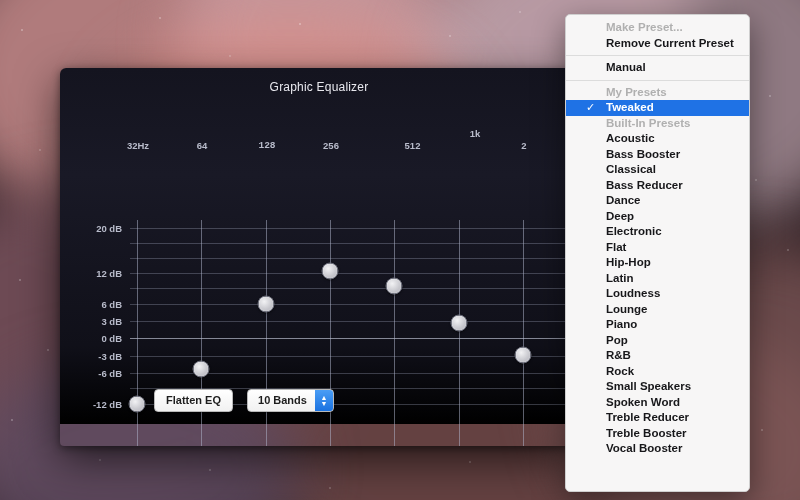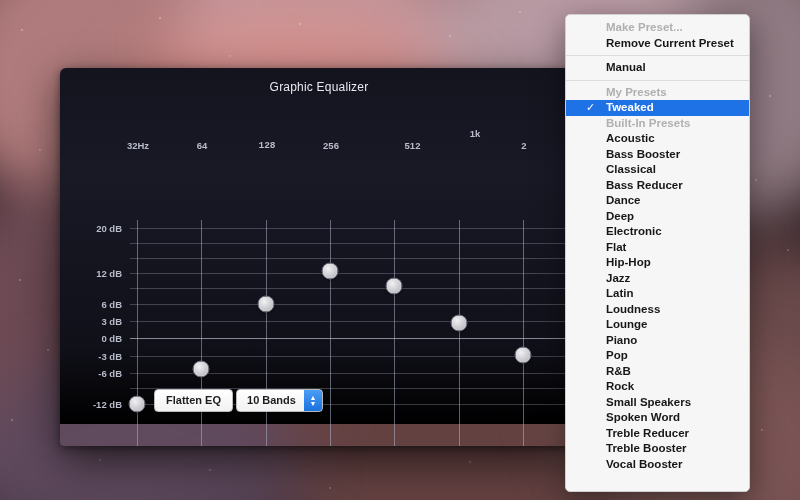--- a/index.html
+++ b/index.html
@@ -60,21 +60,21 @@
   .vtrack{position:absolute;width:1px;background:rgba(176,182,205,.52);}
   .knob{
     position:absolute;width:15px;height:15px;border-radius:50%;
     background:radial-gradient(circle at 38% 34%,#f2f2f4 0%,#c9c9cf 55%,#a9a9b2 100%);
     border:1px solid #6d6f7c;
     box-shadow:0 1px 2px rgba(0,0,0,.55),inset 0 0 2px rgba(255,255,255,.6);
     transform:translate(-50%,-50%);
   }
 
   
-  #controls{position:absolute;left:82px;bottom:12px;display:flex;align-items:center;gap:3px;padding-left:12px;}
+  #controls{position:absolute;left:82px;bottom:12px;display:flex;align-items:center;gap:14px;padding-left:12px;}
   .push-btn{
     background:linear-gradient(#ffffff,#f1f1f1);
     border:1px solid #b9b9b9;border-radius:4px;
     font-size:11px;font-weight:bold;color:#1d1d1d;
     padding:4px 11px;line-height:13px;
     box-shadow:0 1px 1px rgba(0,0,0,.28);
   }
   .popup{
     display:flex;align-items:stretch;
     background:linear-gradient(#ffffff,#f1f1f1);
@@ -228,21 +228,20 @@
   <div class="mi header">Built-In Presets</div>
   <div class="mi">Acoustic</div>
   <div class="mi">Bass Booster</div>
   <div class="mi">Classical</div>
   <div class="mi">Bass Reducer</div>
   <div class="mi">Dance</div>
   <div class="mi">Deep</div>
   <div class="mi">Electronic</div>
   <div class="mi">Flat</div>
   <div class="mi">Hip-Hop</div>
-  <div class="mi">Jazz</div>
   <div class="mi">Latin</div>
   <div class="mi">Loudness</div>
   <div class="mi">Lounge</div>
   <div class="mi">Piano</div>
   <div class="mi">Pop</div>
   <div class="mi">R&amp;B</div>
   <div class="mi">Rock</div>
   <div class="mi">Small Speakers</div>
   <div class="mi">Spoken Word</div>
   <div class="mi">Treble Reducer</div>

